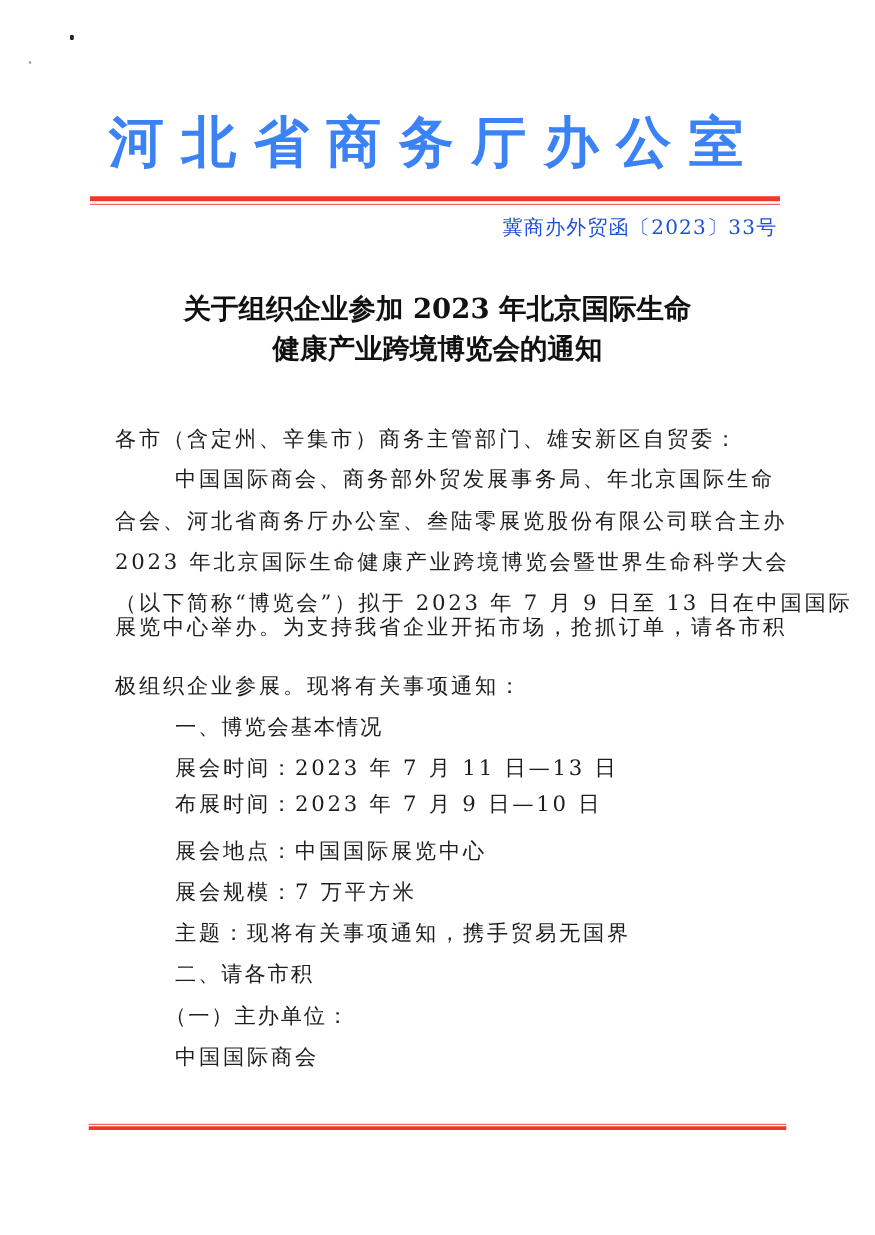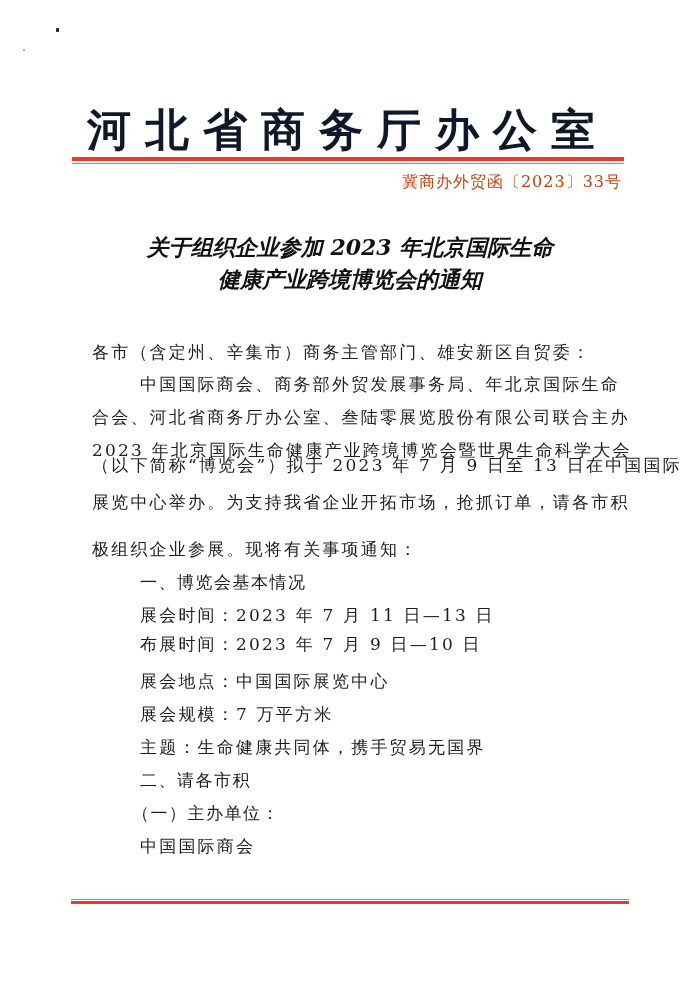--- a/index.html
+++ b/index.html
@@ -19,24 +19,24 @@
       position: absolute;
       background: #222;
       border-radius: 1px;
     }
     .speck.a { left: 56px; top: 28px; width: 3px; height: 4px; }
     .speck.b { left: 23px; top: 49px; width: 2px; height: 2px; background: #999; }
 
     .letterhead {
       position: absolute;
       left: 72px;
-      top: 102px;
+      top: 87px;
       width: 552px;
       text-align: center;
-      color: #0f172a;
+      color: #3b82f6;
       font-family: "DejaVu Serif", "Liberation Serif", serif;
       font-weight: bold;
       font-size: 44px;
       letter-spacing: 14px;
       line-height: 56px;
       white-space: nowrap;
     }
     .rule-top-thick {
       position: absolute;
       left: 72px;
@@ -52,35 +52,34 @@
       width: 552px;
       height: 1px;
       background: #ef6a5c;
     }
     .doc-number {
       position: absolute;
       right: 78px;
       top: 170px;
       font-size: 16px;
       line-height: 24px;
-      color: #c2410c;
+      color: #1d4ed8;
       letter-spacing: 1px;
       white-space: nowrap;
     }
     .title {
       position: absolute;
       left: 90px;
       width: 520px;
       text-align: center;
       font-weight: bold;
       font-size: 22px;
       line-height: 30px;
       color: #111;
       white-space: nowrap;
-      font-style: italic;
     }
     .title.l1 { top: 232px; }
     .title.l2 { top: 264px; }
 
     .para {
       position: absolute;
       left: 92px;
       width: 520px;
       font-size: 17px;
       line-height: 33px;
@@ -121,29 +120,29 @@
 <div class="doc-number">冀商办外贸函〔2023〕33号</div>
 
 <div class="title l1">关于组织企业参加 2023 年北京国际生命</div>
 <div class="title l2">健康产业跨境博览会的通知</div>
 
 <div class="para" style="top:336px">各市（含定州、辛集市）商务主管部门、雄安新区自贸委：</div>
 
 <div class="para indent" style="top:368px">中国国际商会、商务部外贸发展事务局、年北京国际生命</div>
 <div class="para" style="top:401px">合会、河北省商务厅办公室、叁陆零展览股份有限公司联合主办</div>
 <div class="para" style="top:434px">2023 年北京国际生命健康产业跨境博览会暨世界生命科学大会</div>
-<div class="para" style="top:449px">（以下简称“博览会”）拟于 2023 年 7 月 9 日至 13 日在中国国际</div>
+<div class="para" style="top:467px">（以下简称“博览会”）拟于 2023 年 7 月 9 日至 13 日在中国国际</div>
 <div class="para" style="top:486px">展览中心举办。为支持我省企业开拓市场，抢抓订单，请各市积</div>
 <div class="para" style="top:533px">极组织企业参展。现将有关事项通知：</div>
 
 <div class="para indent bold" style="top:566px">一、博览会基本情况</div>
 <div class="para indent" style="top:599px">展会时间：2023 年 7 月 11 日—13 日</div>
 <div class="para indent" style="top:628px">布展时间：2023 年 7 月 9 日—10 日</div>
 <div class="para indent" style="top:665px">展会地点：中国国际展览中心</div>
 <div class="para indent" style="top:698px">展会规模：7 万平方米</div>
-<div class="para indent" style="top:731px">主题：生命健康共同体，携手贸易无国界</div>
+<div class="para indent" style="top:731px">主题：现将有关事项通知，携手贸易无国界</div>
 
 <div class="para indent bold" style="top:764px">二、请各市积</div>
 <div class="para indent bold" style="top:797px; left:132px">（一）主办单位：</div>
 <div class="para indent" style="top:830px">中国国际商会</div>
 
 <div class="rule-bottom-thin"></div>
 <div class="rule-bottom-thick"></div>
 
 </body></html>

